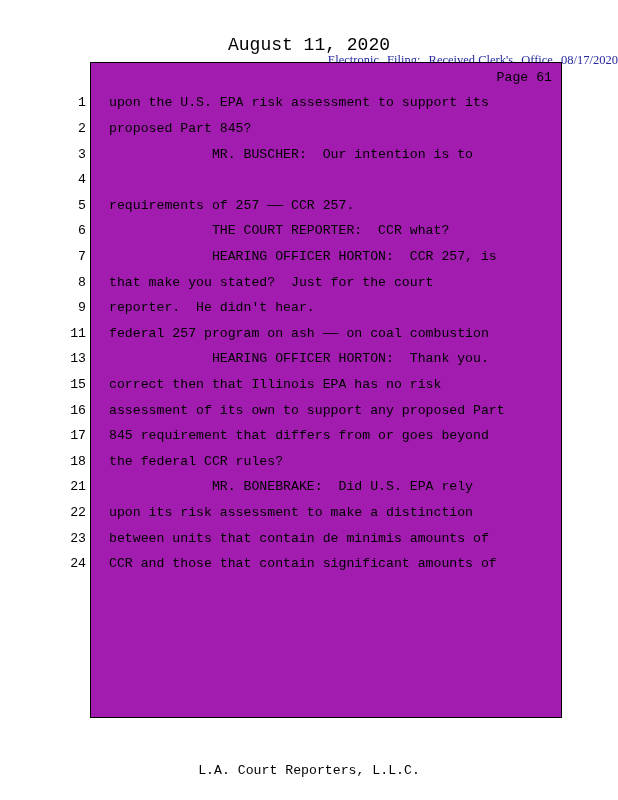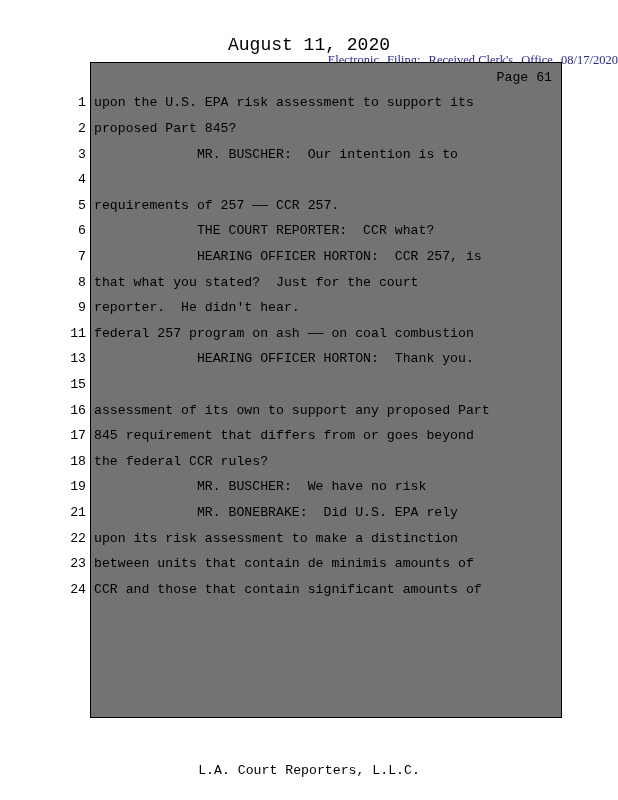--- a/index.html
+++ b/index.html
@@ -35,21 +35,21 @@
     font-size: 18px;
     white-space: pre;
   }
   .transcript-box {
     position: absolute;
     left: 90px;
     top: 62px;
     width: 472px;
     height: 656px;
     border: 1px solid #000000;
-    background: #737373;
+    background: #a21caf;
   }
   .page-label {
     position: absolute;
     top: 7px;
     right: 9px;
     font-size: 13.2px;
     white-space: pre;
   }
   .lines {
     position: absolute;
@@ -63,21 +63,21 @@
     height: 25.62px;
     font-size: 13.2px;
   }
   .ln {
     flex: none;
     width: 46px;
     text-align: right;
     white-space: pre;
   }
   .txt {
-    margin-left: 8px;
+    margin-left: 23px;
     white-space: pre;
   }
   .footer {
     position: absolute;
     top: 731px;
     left: 0;
     width: 100%;
     text-align: center;
     font-size: 13.2px;
     line-height: 16px;
@@ -120,52 +120,49 @@
       <div class="t-line">
       <span class="ln">6</span>
       <span class="txt">             THE COURT REPORTER:  CCR what?</span>
     </div>
       <div class="t-line">
       <span class="ln">7</span>
       <span class="txt">             HEARING OFFICER HORTON:  CCR 257, is</span>
     </div>
       <div class="t-line">
       <span class="ln">8</span>
-      <span class="txt">that what you stated?  Just for the court</span>
+      <span class="txt">that make you stated?  Just for the court</span>
     </div>
       <div class="t-line">
       <span class="ln">9</span>
       <span class="txt">reporter.  He didn't hear.</span>
     </div>
       <div class="t-line">
       <span class="ln">11</span>
       <span class="txt">federal 257 program on ash —— on coal combustion</span>
     </div>
       <div class="t-line">
       <span class="ln">13</span>
       <span class="txt">             HEARING OFFICER HORTON:  Thank you.</span>
     </div>
       <div class="t-line">
       <span class="ln">15</span>
+      <span class="txt">correct then that Illinois EPA has no risk</span>
     </div>
       <div class="t-line">
       <span class="ln">16</span>
       <span class="txt">assessment of its own to support any proposed Part</span>
     </div>
       <div class="t-line">
       <span class="ln">17</span>
       <span class="txt">845 requirement that differs from or goes beyond</span>
     </div>
       <div class="t-line">
       <span class="ln">18</span>
       <span class="txt">the federal CCR rules?</span>
-    </div>
-      <div class="t-line">
-      <span class="ln">19</span>
-      <span class="txt">             MR. BUSCHER:  We have no risk</span>
     </div>
       <div class="t-line">
       <span class="ln">21</span>
       <span class="txt">             MR. BONEBRAKE:  Did U.S. EPA rely</span>
     </div>
       <div class="t-line">
       <span class="ln">22</span>
       <span class="txt">upon its risk assessment to make a distinction</span>
     </div>
       <div class="t-line">

